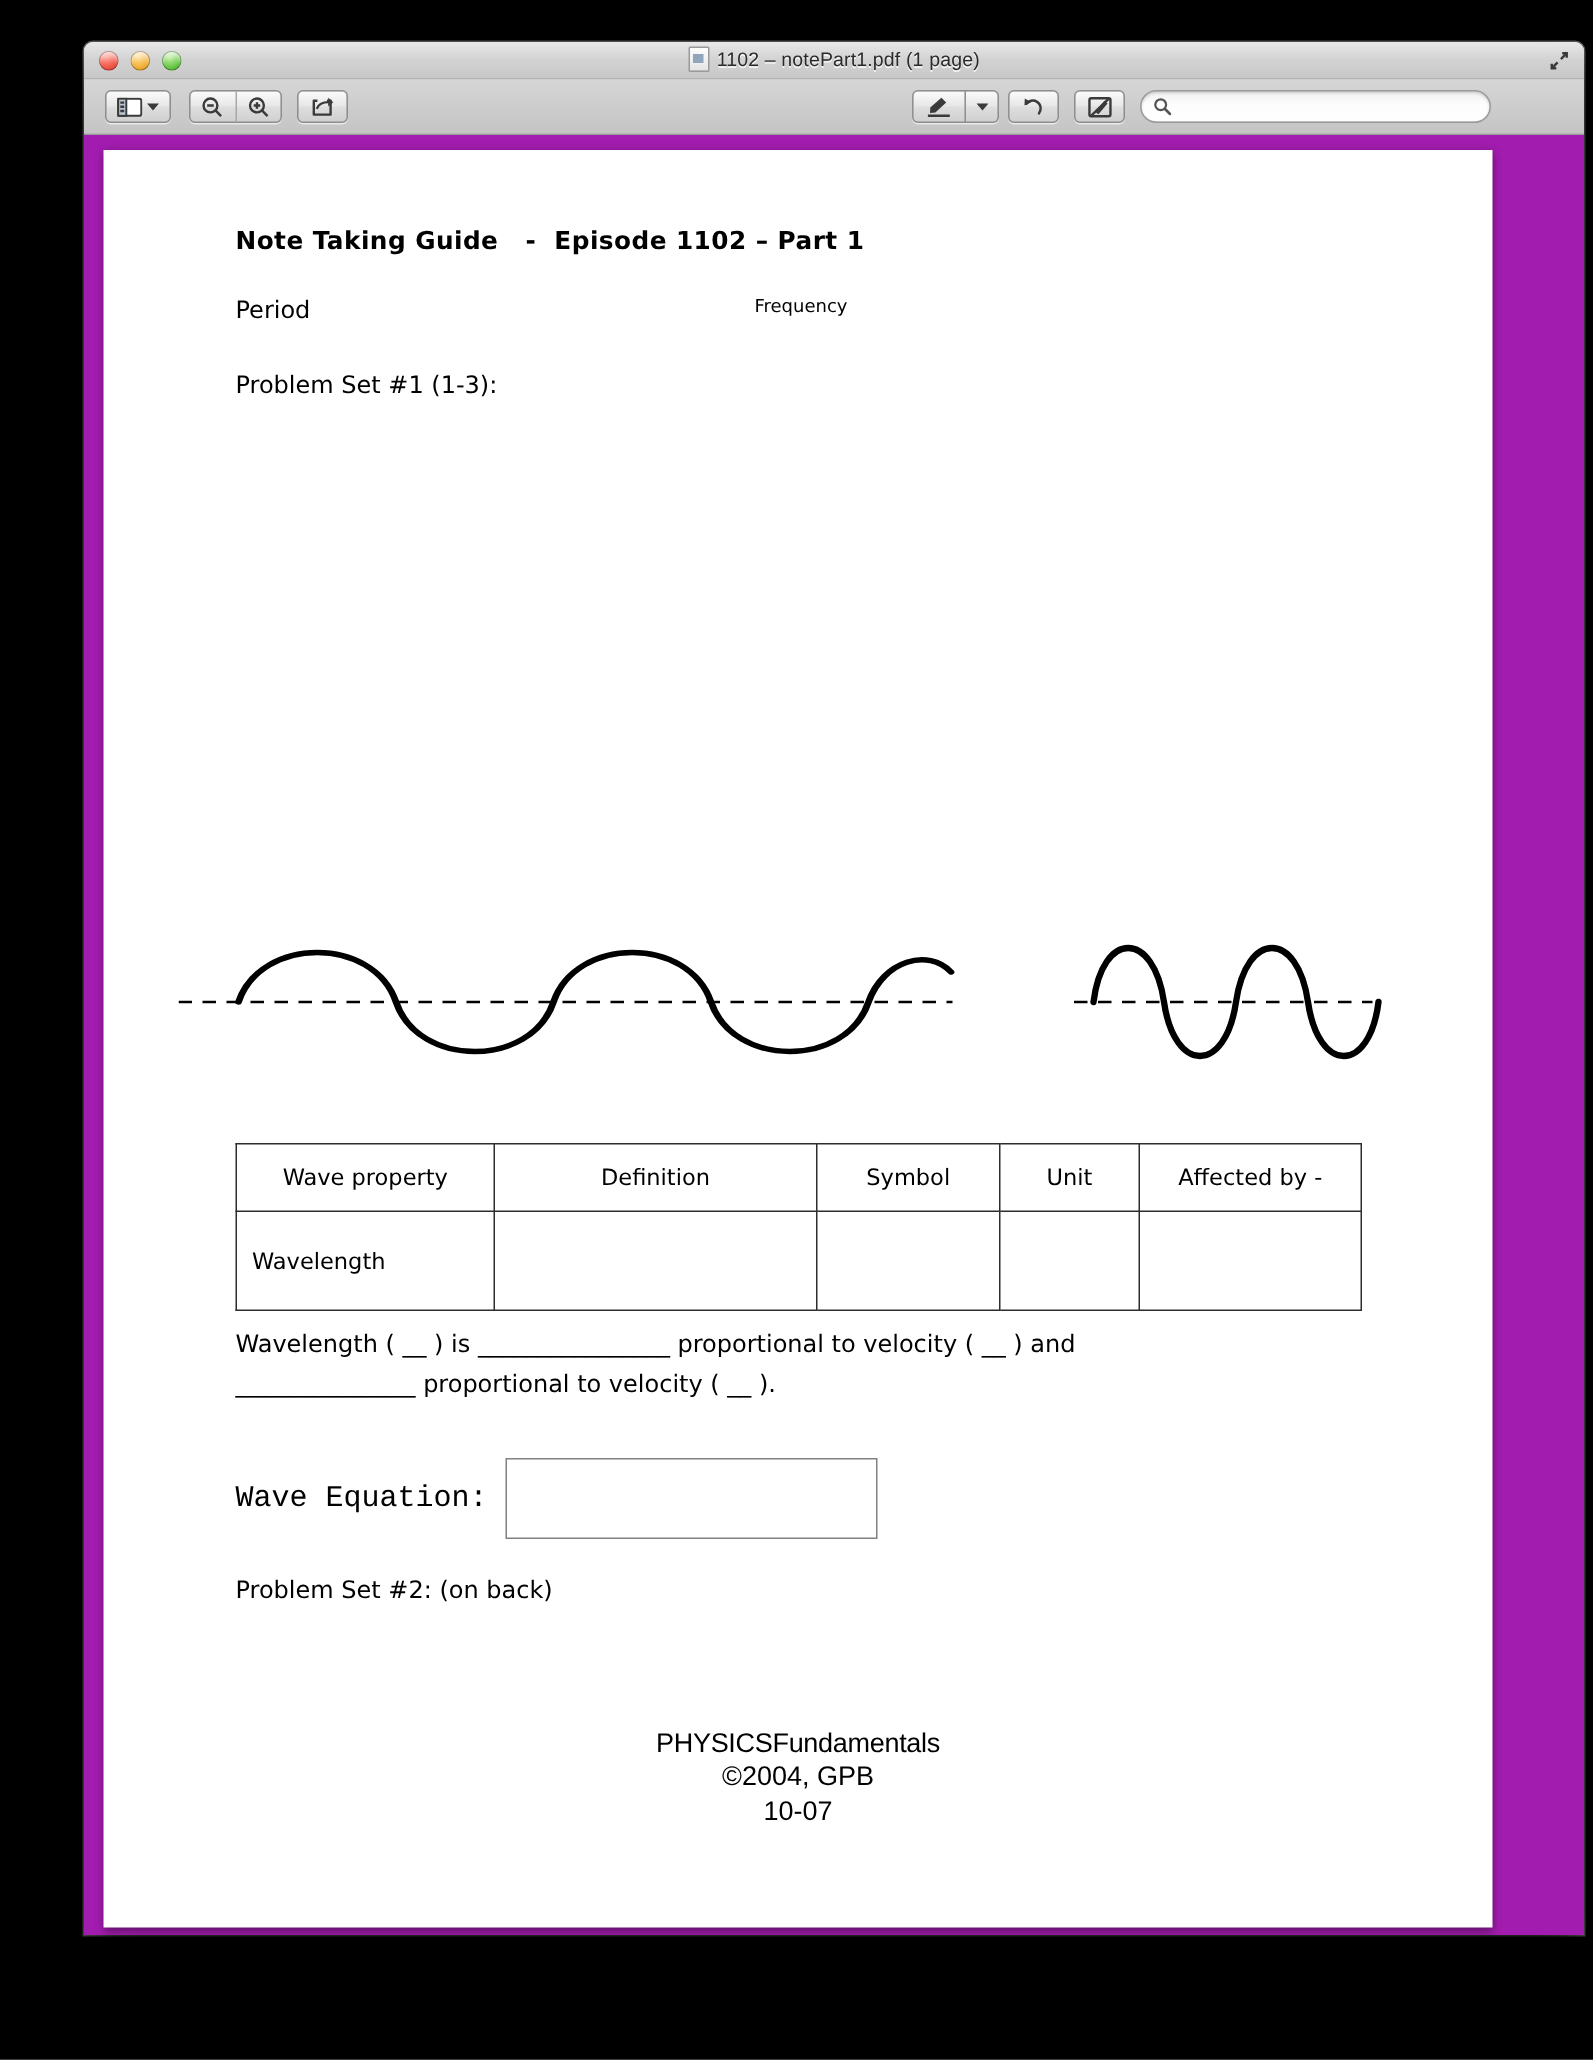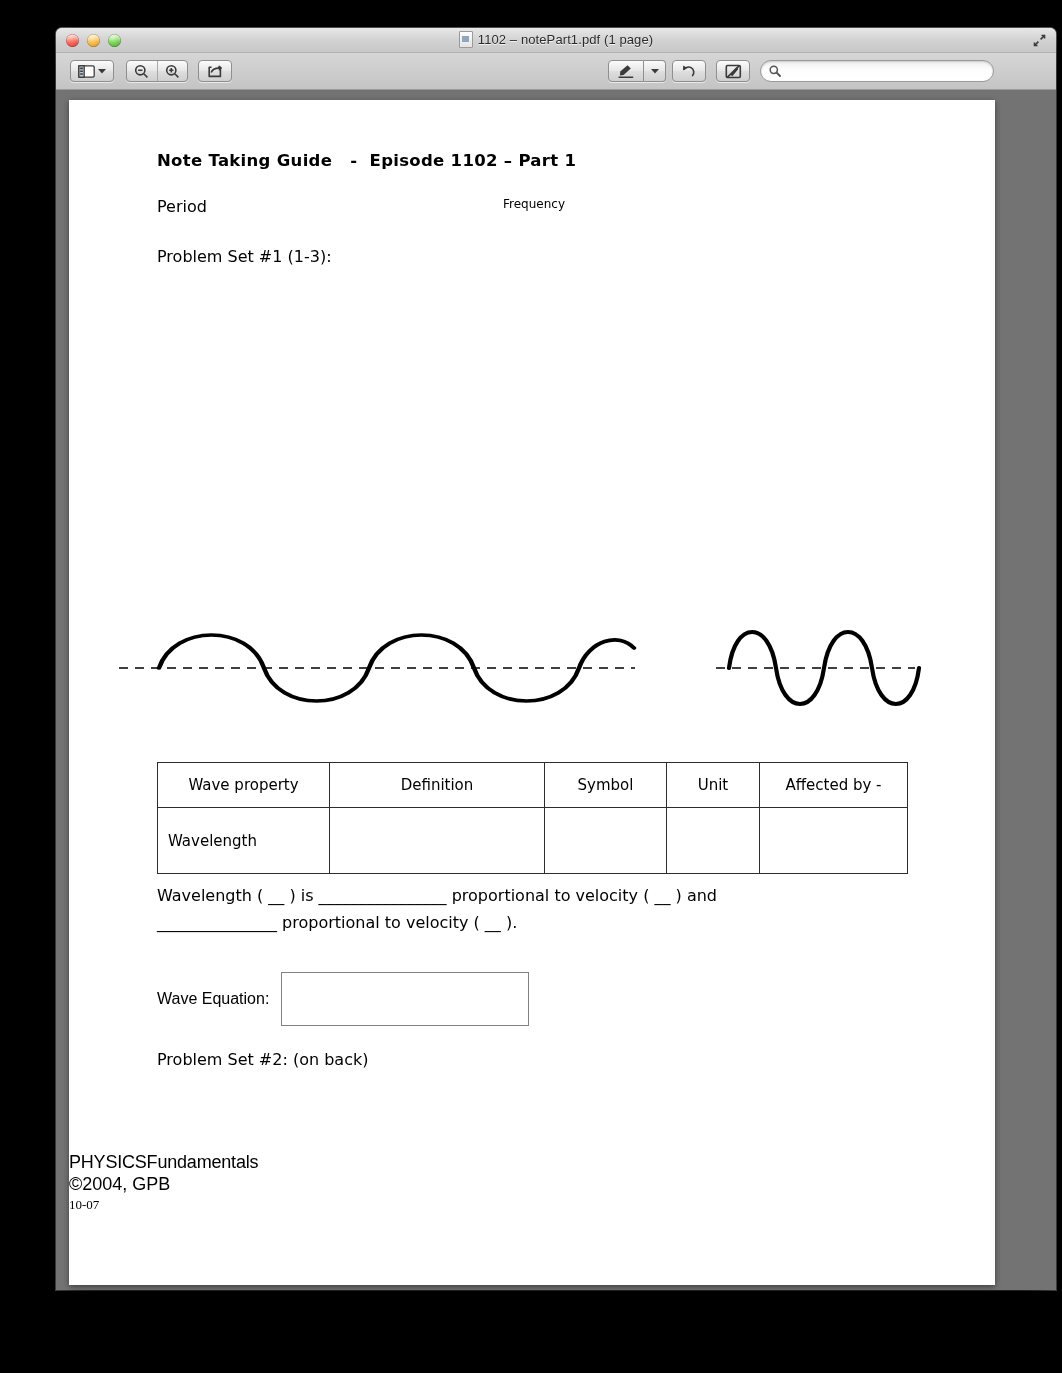--- a/index.html
+++ b/index.html
@@ -152,21 +152,21 @@
     width: 200px;
   }
 
   .gl { stroke: #3a3a3a; fill: none; stroke-width: 1.6; }
   .gl-f { fill: #3a3a3a; stroke: none; }
 
   
   #content {
     position: relative;
     height: calc(1262px - 24px - 36px);
-    background: #737373;
+    background: #a21caf;
     overflow: hidden;
   }
   #page {
     position: absolute;
     left: 13px;
     top: 10px;
     width: 926px;
     height: 1185px;
     background: #ffffff;
     box-shadow: 0 2px 6px rgba(0,0,0,0.45);
@@ -260,22 +260,22 @@
 
   
   #eq-row {
     position: absolute;
     left: 88px;
     top: 872px;
     display: flex;
     align-items: center;
   }
   #eq-label {
-    font-family: Liberation Sans, sans-serif;
-    font-size: 16px;
+    font-family: Liberation Mono, monospace;
+    font-size: 20px;
     margin-right: 12px;
   }
   #eq-box {
     width: 248px;
     height: 54px;
     border: 1.5px solid #818181;
     background: #fff;
     box-sizing: border-box;
   }
   #lbl-problem2 {
@@ -284,26 +284,27 @@
     top: 950px;
     font-size: 16px;
   }
 
   
   #footer {
     position: absolute;
     left: 0;
     right: 0;
     top: 1052px;
+    text-align: center;
     font-family: "Liberation Sans", sans-serif;
     color: #000;
   }
   #footer-brand { font-size: 18px; letter-spacing: -0.2px; }
   #footer-copy  { font-size: 18px; margin-top: 1px; }
-  #footer-date  { font-size: 13px; margin-top: 2px; font-family: Liberation Serif, serif; }
+  #footer-date  { font-size: 18px; margin-top: 2px; }
 </style>
 </head>
 <body>
 
 <div id="window">
 
   <div id="titlebar">
     <div class="traffic" id="btn-close"></div>
     <div class="traffic" id="btn-min"></div>
     <div class="traffic" id="btn-max"></div>

